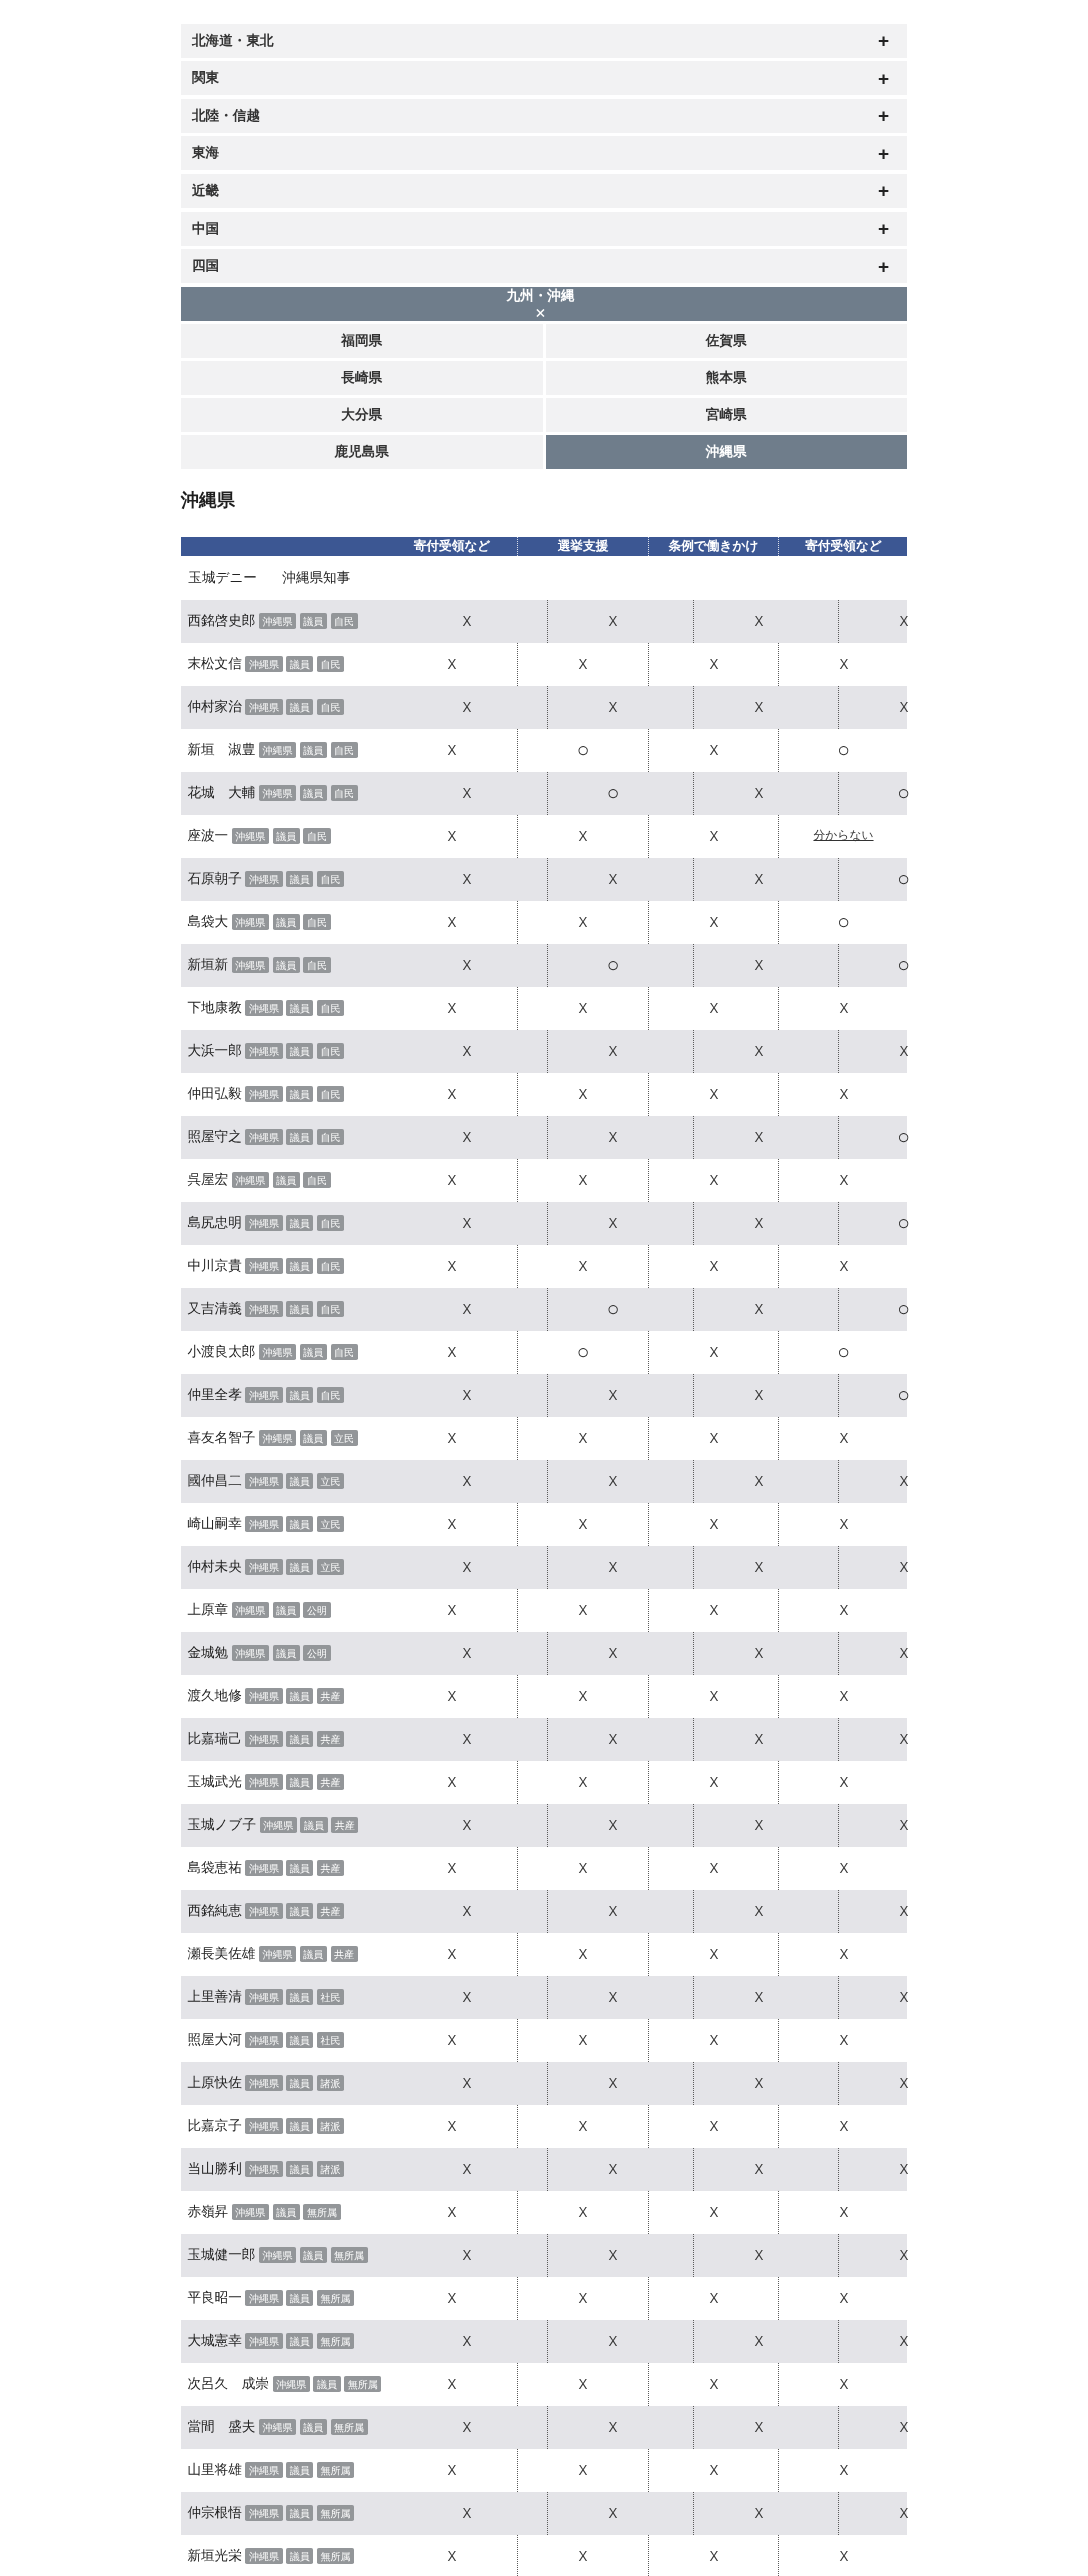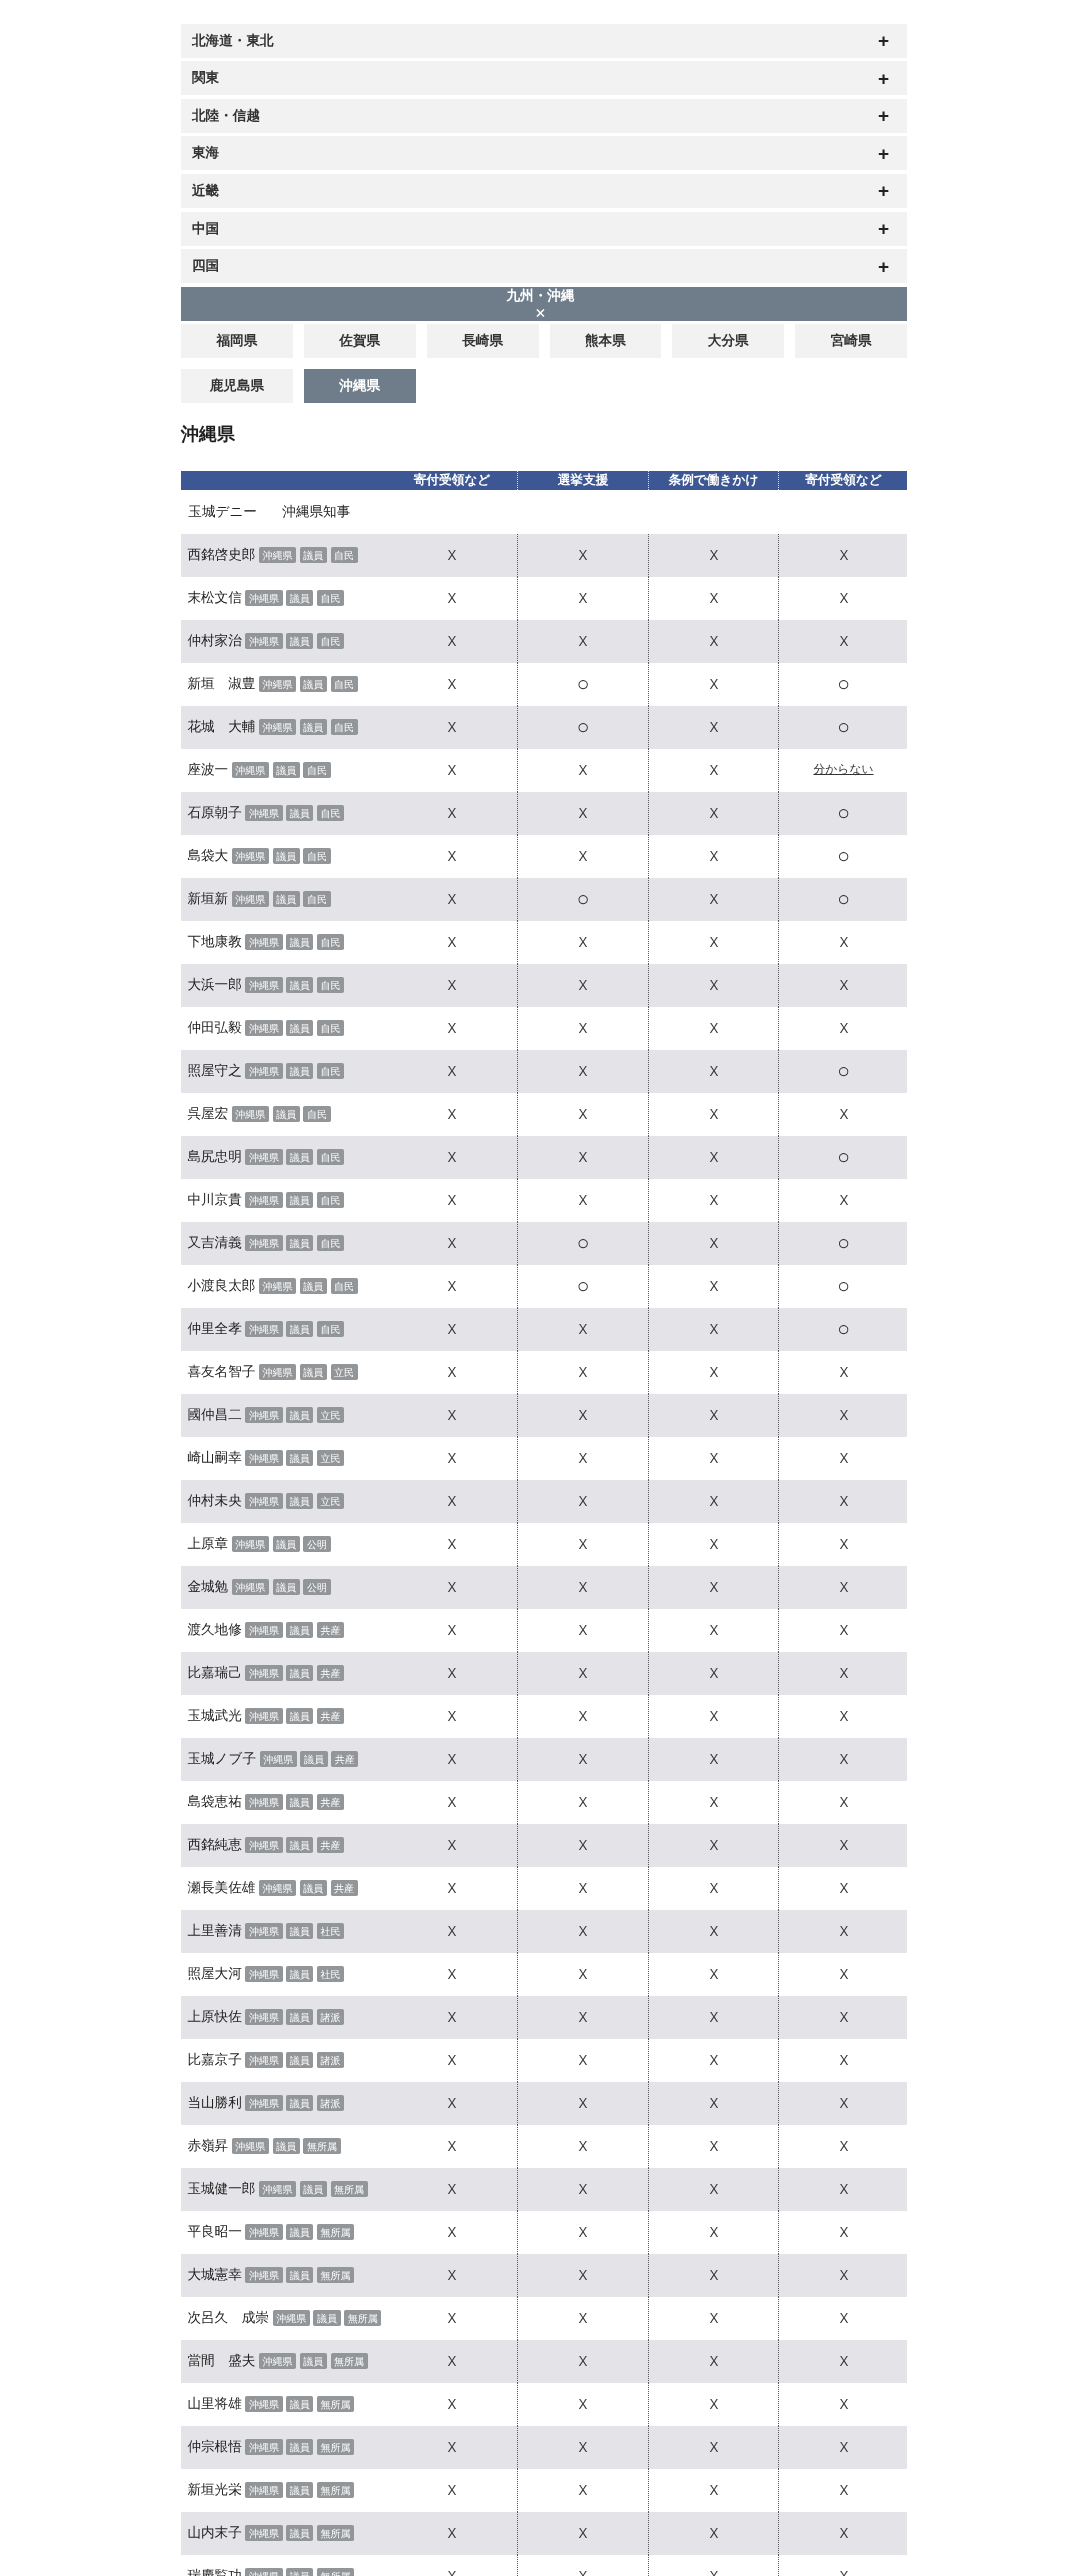--- a/index.html
+++ b/index.html
@@ -24,42 +24,42 @@
     display:flex;align-items:center;justify-content:space-between;
     padding:0 18px 0 11px;cursor:pointer;
   }
   .region-bar .label{font-size:13.6px;font-weight:bold;color:#333;}
   .region-bar .state-icon{font-size:19px;font-weight:bold;color:#222;line-height:1;}
   .region-bar.active{background:var(--active-slate);flex-direction:column;}
   .region-bar.active .label{color:#fff;}
   .region-bar.active .state-icon{color:#fff;font-size:13.6px;}
 
   
-  .pref-grid{display:grid;grid-template-columns:repeat(6,1fr);gap:11px;margin-top:1.8px;}
+  .pref-grid{display:grid;grid-template-columns:repeat(2,1fr);gap:3px;margin-top:1.8px;}
   .pref-btn{
     height:34px;background:var(--bar-gray);display:flex;align-items:center;justify-content:center;
     font-size:13.6px;font-weight:bold;color:#333;cursor:pointer;
   }
   .pref-btn.selected{background:var(--active-slate);color:#fff;}
 
   
   .section-title{font-size:18px;font-weight:bold;color:#1e1e1e;margin:19px 0 0 0;line-height:25.4px;}
 
   
   .survey-table{margin-top:23px;}
   .thead{display:grid;grid-template-columns:206px 130px 131px 130px 130px;height:19px;background:var(--accent-blue);}
   .thead .th{display:flex;align-items:center;justify-content:center;color:#fff;font-size:12.7px;font-weight:bold;}
   .thead .th.sep{border-left:0.9px dotted rgba(255,255,255,.8);}
 
   .gov-row{height:44px;display:flex;align-items:center;background:#fff;}
   .gov-row .gname{font-size:13.6px;color:#222;margin-left:7.3px;}
   .gov-row .gtitle{font-size:13.6px;color:#222;margin-left:25.4px;}
 
   .row{display:grid;grid-template-columns:206px 130px 131px 130px 130px;height:43px;}
-  .row.striped{background:var(--row-stripe);}
+  .row.striped{background:var(--row-stripe);gap:15px;}
   .name-cell{display:flex;align-items:center;padding-left:6.4px;overflow:hidden;}
   .p-name{font-size:13.6px;color:#222;white-space:pre;flex:0 0 auto;}
   .tag{
     flex:0 0 auto;background:var(--tag-gray);color:#fff;font-size:10px;line-height:1.15;
     padding:2.7px 3.6px 1.8px;margin-left:3.6px;border-radius:1.8px;white-space:nowrap;
   }
   .cell{display:flex;align-items:center;justify-content:center;height:100%;}
   .cell.sep{border-left:0.9px dotted #5a5a5a;}
   .mark-x{font-size:14.5px;color:#3a3a3a;transform:scaleX(.92);}
   .mark-o{font-size:21px;color:#2c2c2c;line-height:1;padding-bottom:1.8px;}

